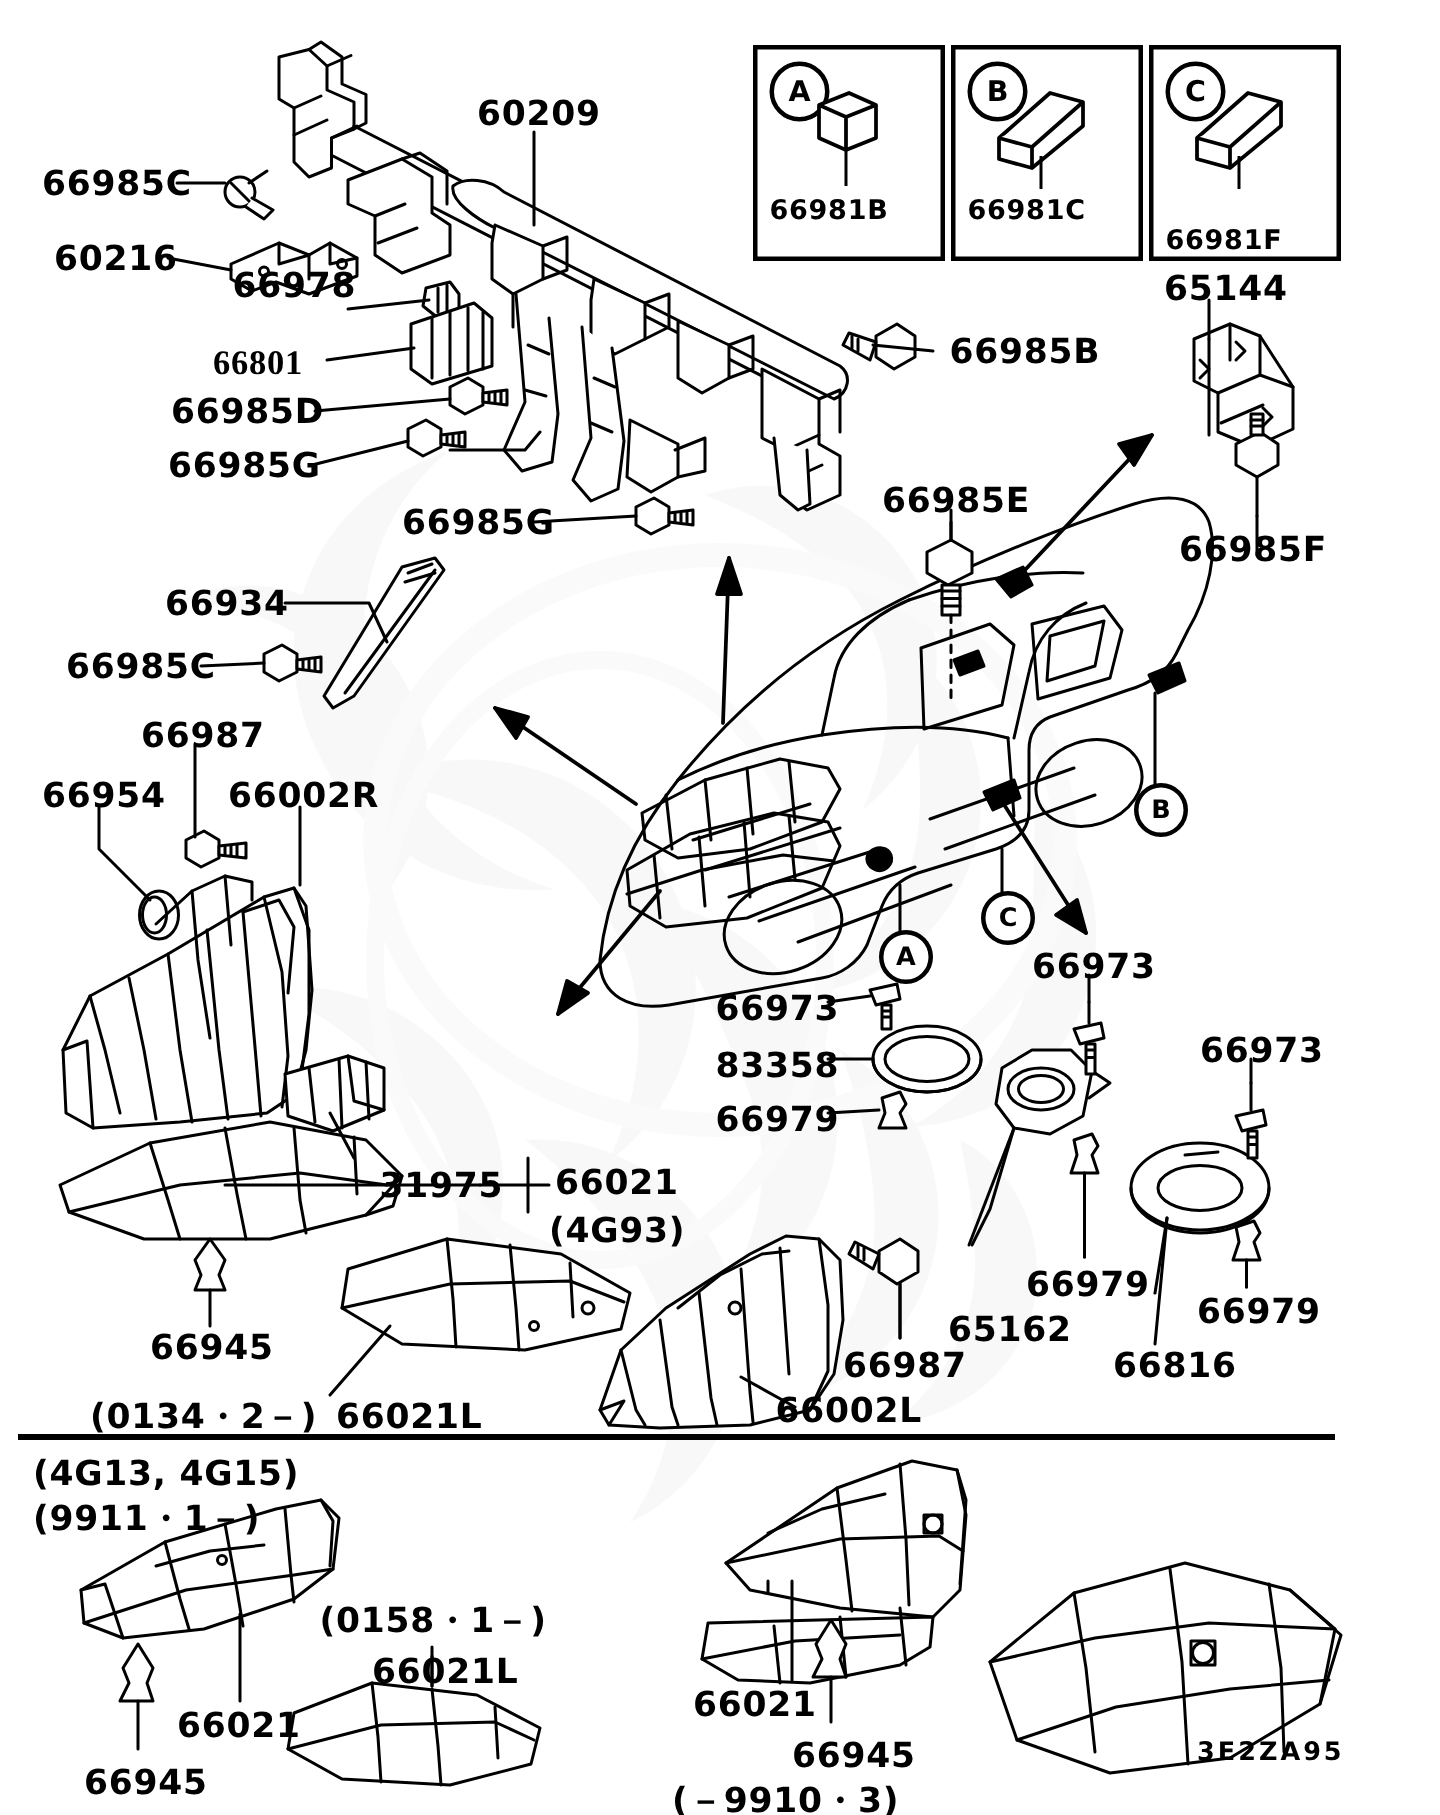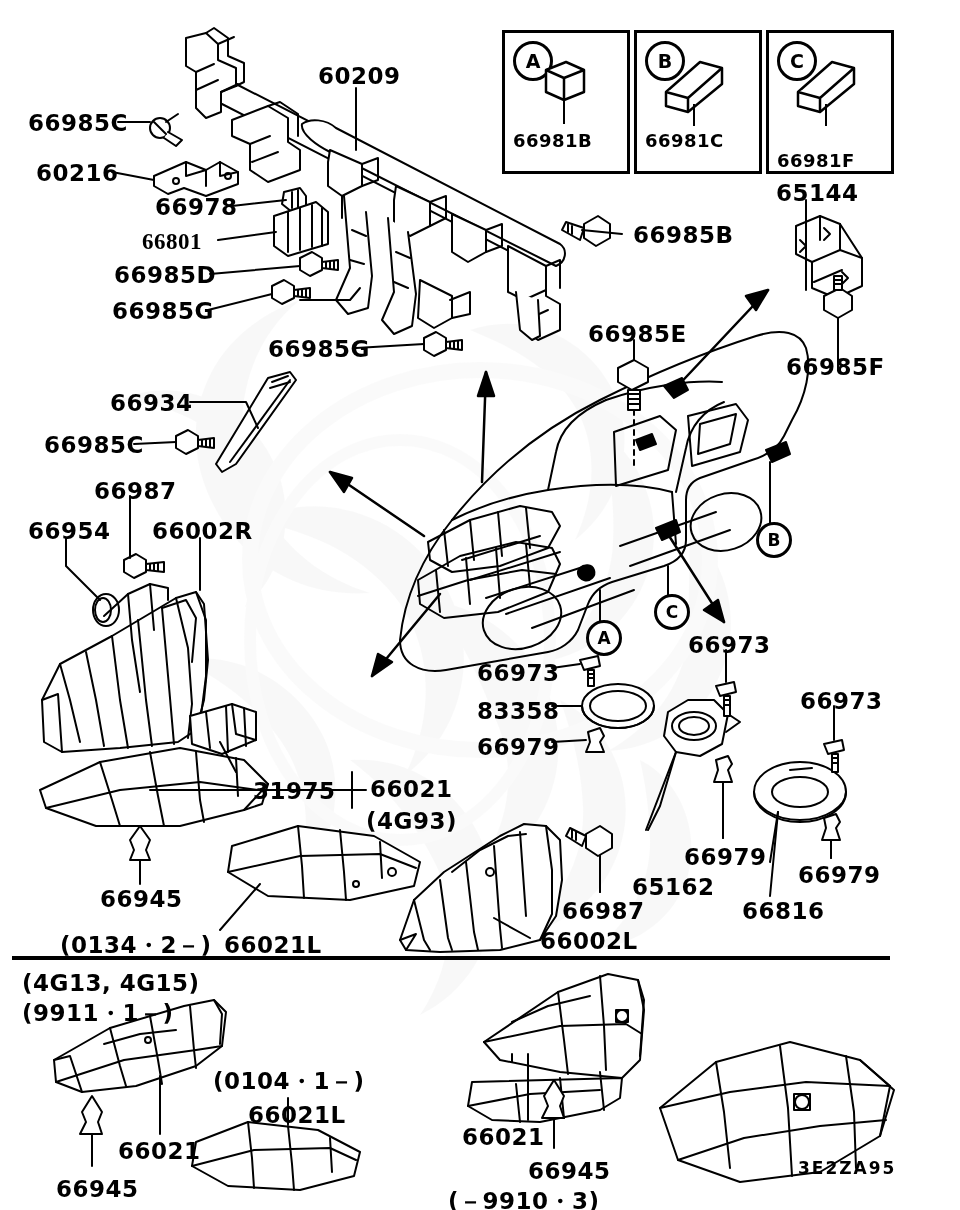--- a/index.html
+++ b/index.html
@@ -444,21 +444,21 @@
     </g>
   </svg>
 
   <div class="circ" style="left:586px;top:620px;width:30px;height:30px;font-size:17px;">A</div>
   <div class="circ" style="left:756px;top:522px;width:30px;height:30px;font-size:17px;">B</div>
   <div class="circ" style="left:654px;top:594px;width:30px;height:30px;font-size:17px;">C</div>
 
   <div class="lbl" style="left:28px;top:112px;">66985C</div>
   <div class="lbl" style="left:318px;top:65px;">60209</div>
   <div class="lbl" style="left:36px;top:162px;">60216</div>
-  <div class="lbl" style="left:155px;top:196px;">66978</div>
+  <div class="lbl" style="left:155px;top:180px;">66978</div>
   <div class="lbl" style="left:142px;top:230px;font-family:Liberation Serif, serif;">66801</div>
   <div class="lbl" style="left:114px;top:264px;">66985D</div>
   <div class="lbl" style="left:112px;top:300px;">66985G</div>
   <div class="lbl" style="left:268px;top:338px;">66985G</div>
   <div class="lbl" style="left:110px;top:392px;">66934</div>
   <div class="lbl" style="left:44px;top:434px;">66985C</div>
   <div class="lbl" style="left:94px;top:480px;">66987</div>
   <div class="lbl" style="left:28px;top:520px;">66954</div>
   <div class="lbl" style="left:152px;top:520px;">66002R</div>
   <div class="lbl" style="left:253px;top:780px;">31975</div>
@@ -474,24 +474,24 @@
   <div class="lbl" style="left:477px;top:662px;">66973</div>
   <div class="lbl" style="left:477px;top:700px;">83358</div>
   <div class="lbl" style="left:477px;top:736px;">66979</div>
   <div class="lbl" style="left:688px;top:634px;">66973</div>
   <div class="lbl" style="left:800px;top:690px;">66973</div>
   <div class="lbl" style="left:632px;top:838px;margin-top:38px;">65162</div>
   <div class="lbl" style="left:684px;top:846px;">66979</div>
   <div class="lbl" style="left:798px;top:864px;">66979</div>
   <div class="lbl" style="left:742px;top:900px;">66816</div>
   <div class="lbl" style="left:562px;top:900px;">66987</div>
-  <div class="lbl" style="left:540px;top:930px;">66002L</div>
+  <div class="lbl" style="left:517px;top:930px;">66002L</div>
   <div class="lbl" style="left:22px;top:972px;">(4G13, 4G15)</div>
   <div class="lbl" style="left:22px;top:1002px;">(9911・1－)</div>
-  <div class="lbl" style="left:213px;top:1070px;">(0104・1－)</div>
+  <div class="lbl" style="left:213px;top:1070px;">(0158・1－)</div>
   <div class="lbl" style="left:248px;top:1104px;">66021L</div>
   <div class="lbl" style="left:118px;top:1140px;">66021</div>
   <div class="lbl" style="left:56px;top:1178px;">66945</div>
   <div class="lbl" style="left:462px;top:1126px;">66021</div>
   <div class="lbl" style="left:528px;top:1160px;">66945</div>
   <div class="lbl" style="left:448px;top:1190px;">(－9910・3)</div>
 
   <div class="divider" style="left:12px;top:956px;width:878px;height:4px;"></div>
 
   <div class="lbl code" style="left:798px;top:1160px;">3E2ZA95</div>

